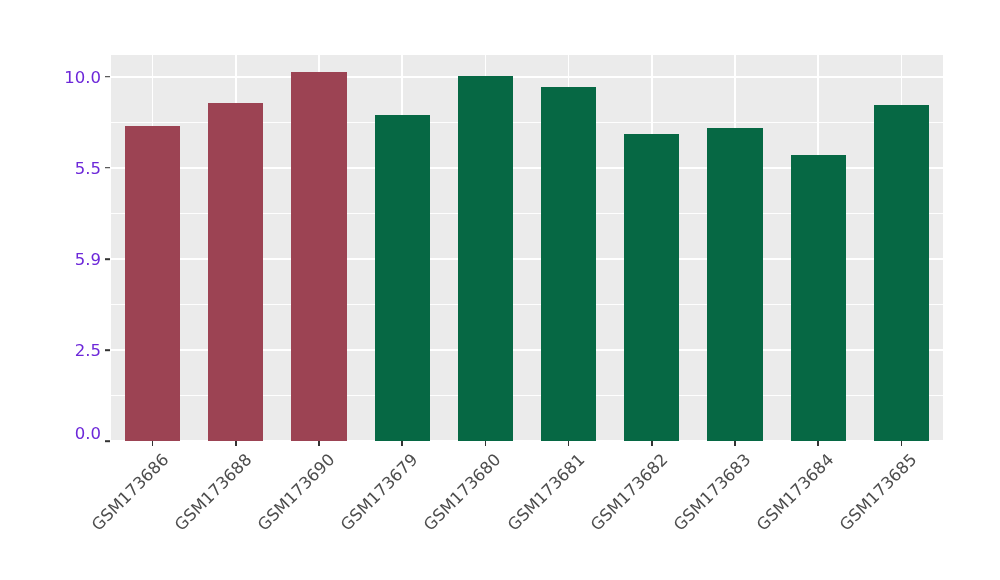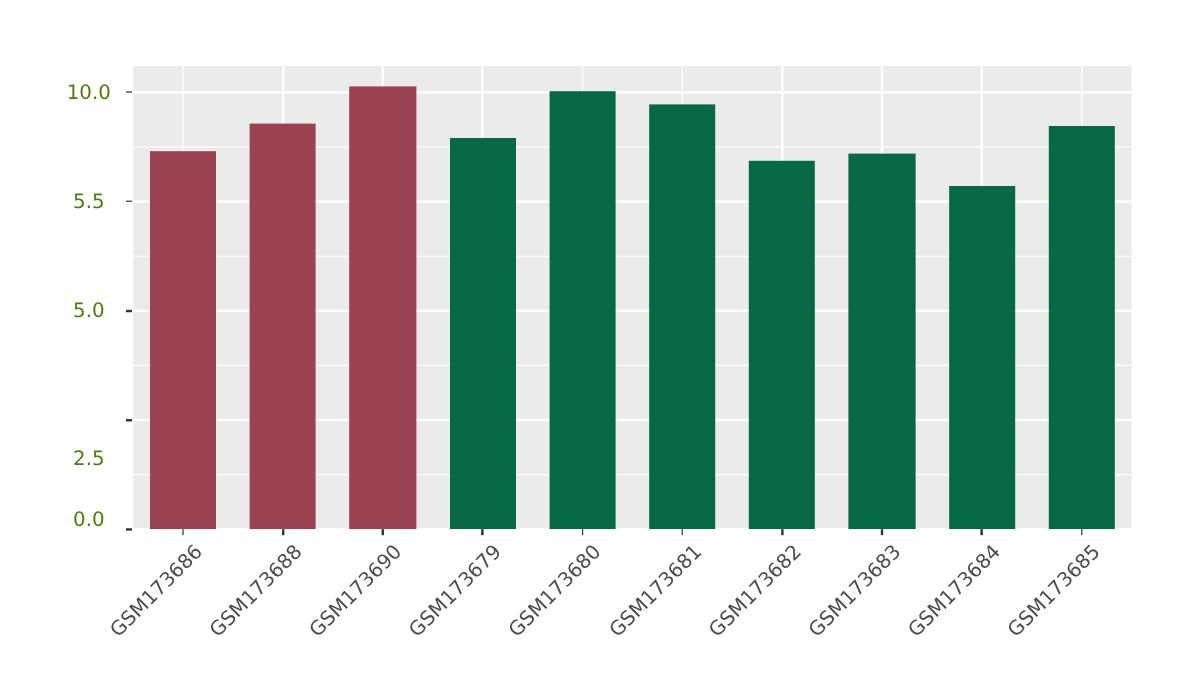--- a/index.html
+++ b/index.html
@@ -81,23 +81,23 @@
   .bar {
     position: absolute;
     bottom: 0;
   }
 
   
   .ytick-label {
     position: absolute;
     right: 0;
     width: 54px;
-    text-align: center;
+    text-align: right;
     font-size: 16.5px;
-    color: #4d7c0f;
+    color: #6d28d9;
     transform: translateY(-50%);
     white-space: nowrap;
   }
   .ytick-mark {
     position: absolute;
     left: 105px;
     width: 5px;
     height: 1.6px;
     background: #333333;
     transform: translateY(-50%);
@@ -132,22 +132,22 @@
 </style>
 </head>
 <body>
 
 <div id="chart-root">
 
   <div class="y-axis-title">Expression Level</div>
 
   <div class="ytick-labels-wrap" id="ytick-wrap">
       <div class="ytick-label" style="top: 433px;">0.0</div>
-      <div class="ytick-label" style="top: 349.962px; margin-top: 32px;">2.5</div>
-      <div class="ytick-label" style="top: 258.925px;">5.0</div>
+      <div class="ytick-label" style="top: 349.962px;">2.5</div>
+      <div class="ytick-label" style="top: 258.925px;">5.9</div>
       <div class="ytick-label" style="top: 167.887px;">5.5</div>
       <div class="ytick-label" style="top: 76.8491px;">10.0</div>
     </div>
 
   <div class="panel" id="panel">
       <div class="gridline-minor" style="top: 340.481px;"></div>
       <div class="gridline-minor" style="top: 249.443px;"></div>
       <div class="gridline-minor" style="top: 158.406px;"></div>
       <div class="gridline-minor" style="top: 67.3679px;"></div>
       <div class="gridline-major" style="top: 385.2px;"></div>

